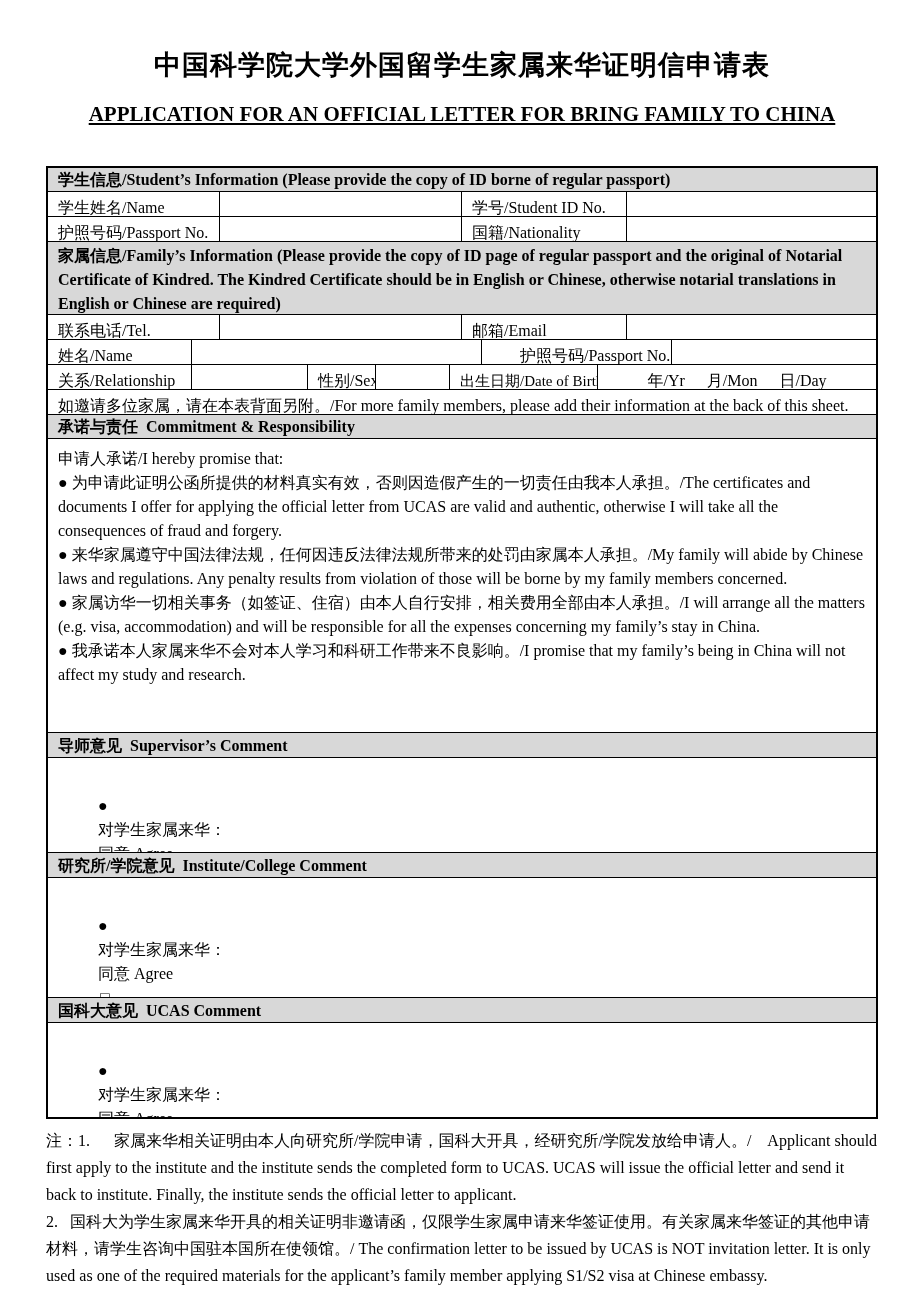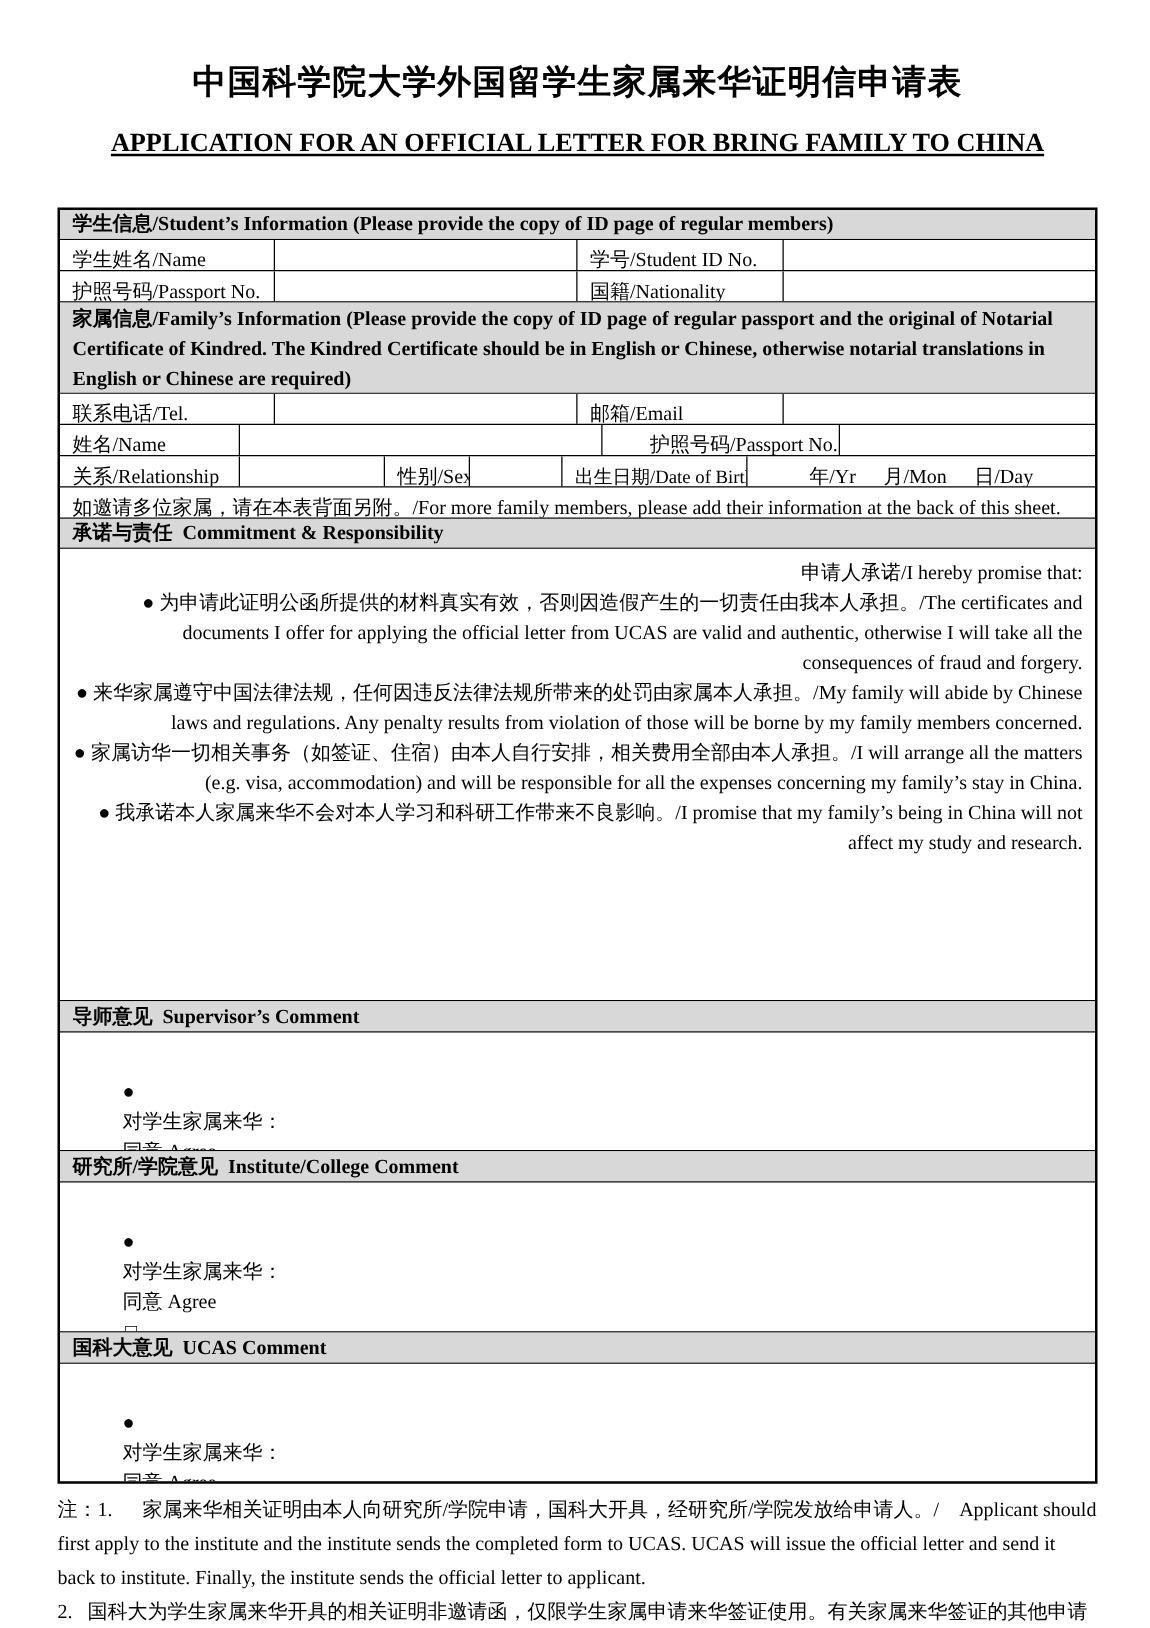--- a/index.html
+++ b/index.html
@@ -28,21 +28,21 @@
     white-space:nowrap; overflow:hidden;
   }
   .cell.endc { border-right:none; }
   .header-row {
     background:#d8d8d8; font-weight:bold; padding:0 10px; line-height:23px;
     display:flex; align-items:center; white-space:pre-wrap;
   }
   .header-row.multi { line-height:24px; padding:2px 10px; display:block; white-space:pre-wrap; }
 
   .h24 { height:24px; } .h25 { height:25px; } .h73 { height:73px; }
-  .h95 { height:95px; } .h120 { height:120px; } .h294 { height:362px;text-align:right; } .h94 { height:94px; }
+  .h95 { height:95px; } .h120 { height:120px; } .h294 { height:294px; } .h94 { height:94px; }
 
   .student-row  { grid-template-columns:172px 242px 165px 1fr; }
   .family-row1  { grid-template-columns:144px 262px 162px 1fr;gap:28px; }
   .family-row2  { grid-template-columns:144px 116px 68px 74px 148px 1fr; }
   .full-row     { grid-template-columns:1fr; }
   .tight        { font-size:15px; }
 
   .dob-cell { display:flex; justify-content:center; gap:22px; padding:0 4px; }
 
   .section-body { padding:8px 10px 0; display:block; overflow:hidden; }
@@ -67,21 +67,21 @@
 <body>
 
 <div class="page">
 
   <h1 class="title-cn">中国科学院大学外国留学生家属来华证明信申请表</h1>
   <h2 class="title-en">APPLICATION FOR AN OFFICIAL LETTER FOR BRING FAMILY TO CHINA</h2>
 
   <div class="form-table">
 
     <div class="t-row full-row h24">
-      <div class="header-row">学生信息/Student’s Information (Please provide the copy of ID page of regular members)</div>
+      <div class="header-row">学生信息/Student’s Information (Please provide the copy of ID borne of regular passport)</div>
     </div>
 
     <div class="t-row student-row h25">
       <div class="cell">学生姓名/Name</div>
       <div class="cell"></div>
       <div class="cell">学号/Student ID No.</div>
       <div class="cell endc"></div>
     </div>
 
     <div class="t-row student-row h25">

